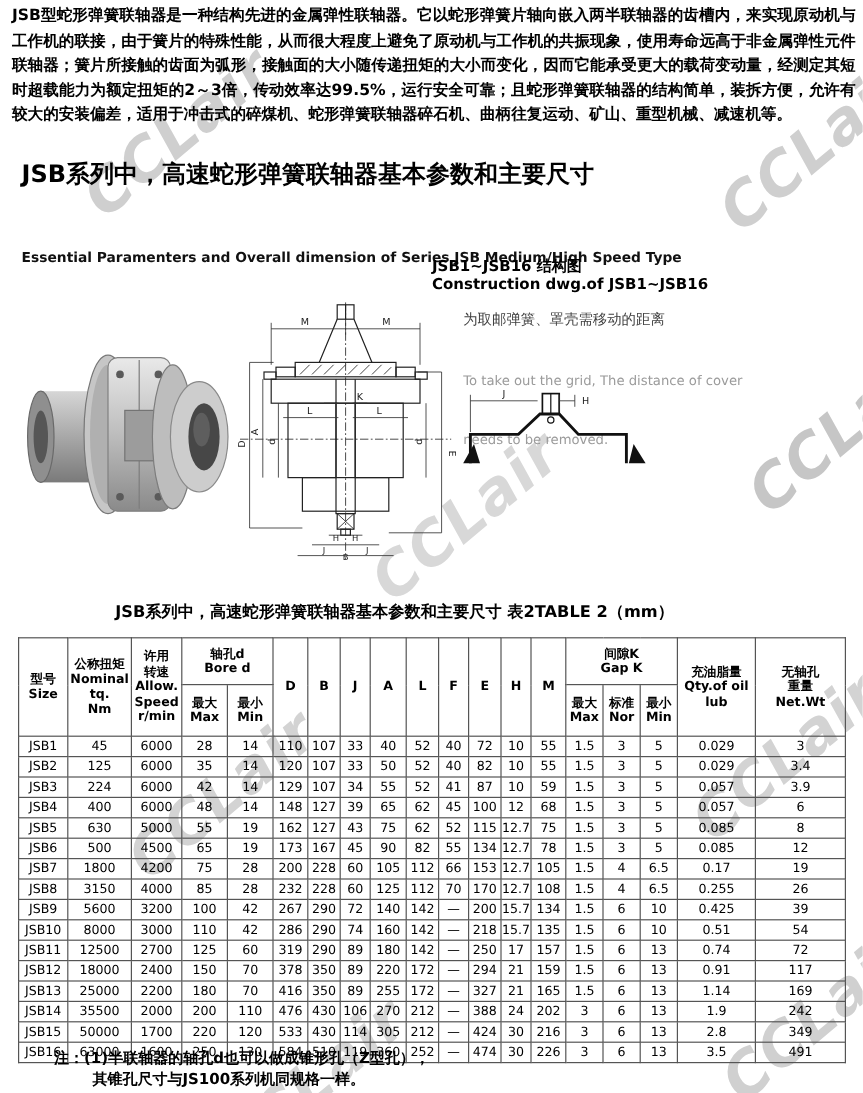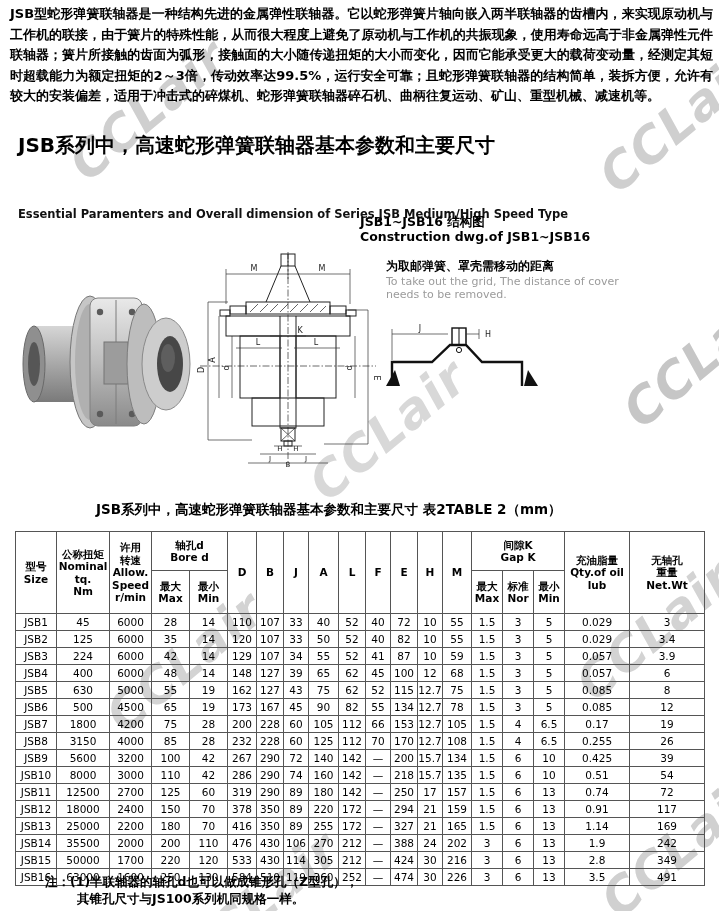--- a/index.html
+++ b/index.html
@@ -7,22 +7,22 @@
           font-family:"DejaVu Sans", sans-serif; color:#000; }
   .wm { position:absolute; z-index:0; font-weight:900; font-style:italic; font-size:50px;
         letter-spacing:1px; white-space:nowrap; transform:rotate(-40deg); transform-origin:left top;
         color:#cfcfcf; user-select:none; }
   .intro { position:absolute; z-index:1; left:10px; top:4px; width:703px; margin:0;
            font-size:13px; line-height:20.6px; font-weight:bold; text-align:justify; }
   .h-zh { position:absolute; z-index:1; left:18px; top:132px; margin:0; font-size:20px; font-weight:bold; }
   .h-en { position:absolute; z-index:1; left:18px; top:159px; font-size:11.5px; font-weight:bold; color:#111;margin-top:48px; }
   .dwg-title { position:absolute; z-index:1; left:360px; top:214px; font-size:12.5px; font-weight:bold; line-height:15px; }
   .dwg-note { position:absolute; z-index:1; left:386px; top:258px; }
-  .dwg-note .zh { font-size:12px; font-weight:bold; color:#000000; }
-  .dwg-note .en { font-size:11px; color:#9b9b9b; line-height:13px; }
+  .dwg-note .zh { font-size:12px; font-weight:normal; color:#404040; }
+  .dwg-note .en { font-size:11px; color:#9b9b9b; line-height:13px;margin-top:36px; }
   .photo { position:absolute; z-index:1; left:20px; top:276px; }
   .section-dwg { position:absolute; z-index:1; left:192px; top:248px; }
   .cover-dwg { position:absolute; z-index:1; left:382px; top:320px; }
   .cover-cap { position:absolute; z-index:1; left:386px; top:400px; }
   .cover-cap .zh { font-size:11.5px; font-weight:bold; color:#8a8a8a; }
   .cover-cap .en { font-size:11px; color:#9b9b9b; }
   .tbl-title { position:absolute; z-index:1; left:96px; top:501px; font-size:13.5px; font-weight:bold; }
   table.spec { position:absolute; z-index:1; left:15px; top:531px; width:690px;
                border-collapse:collapse; table-layout:fixed; }
   .spec th, .spec td { border:1px solid #555; text-align:center; vertical-align:middle; padding:0; overflow:hidden; }

